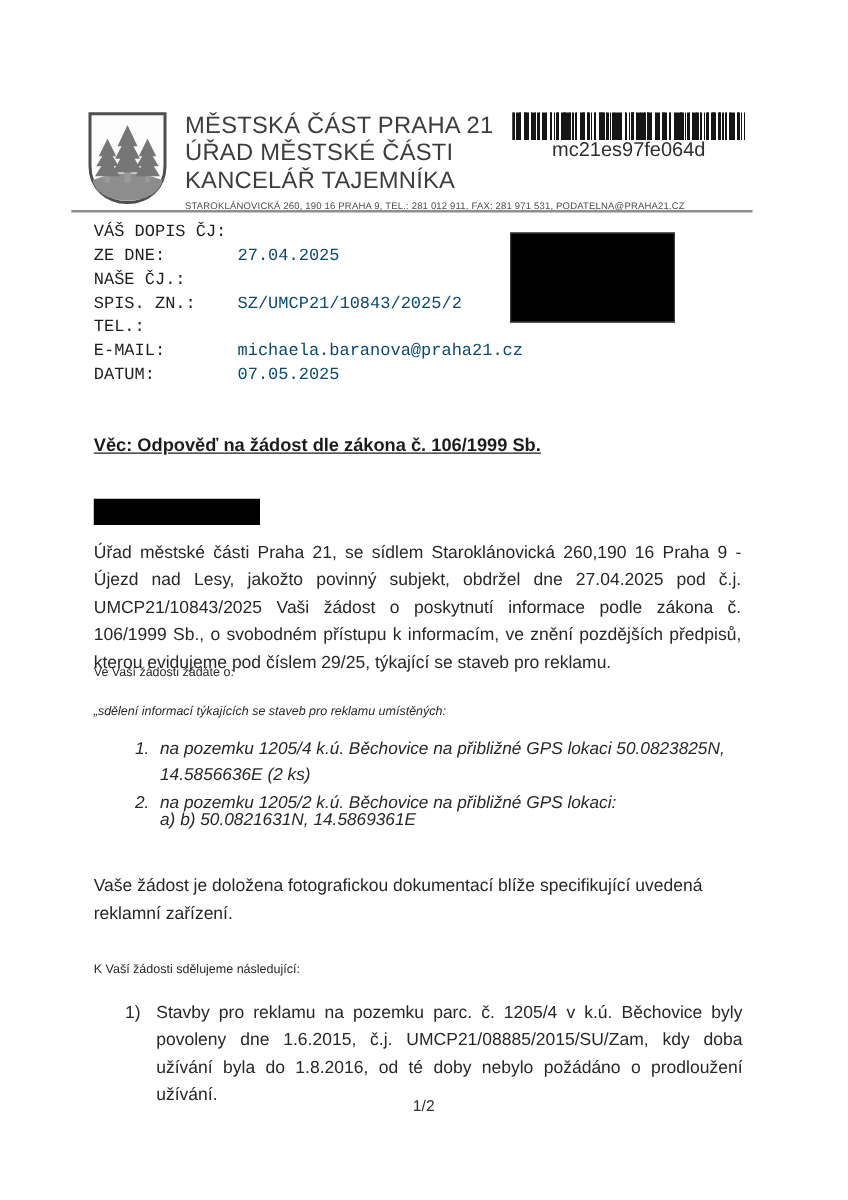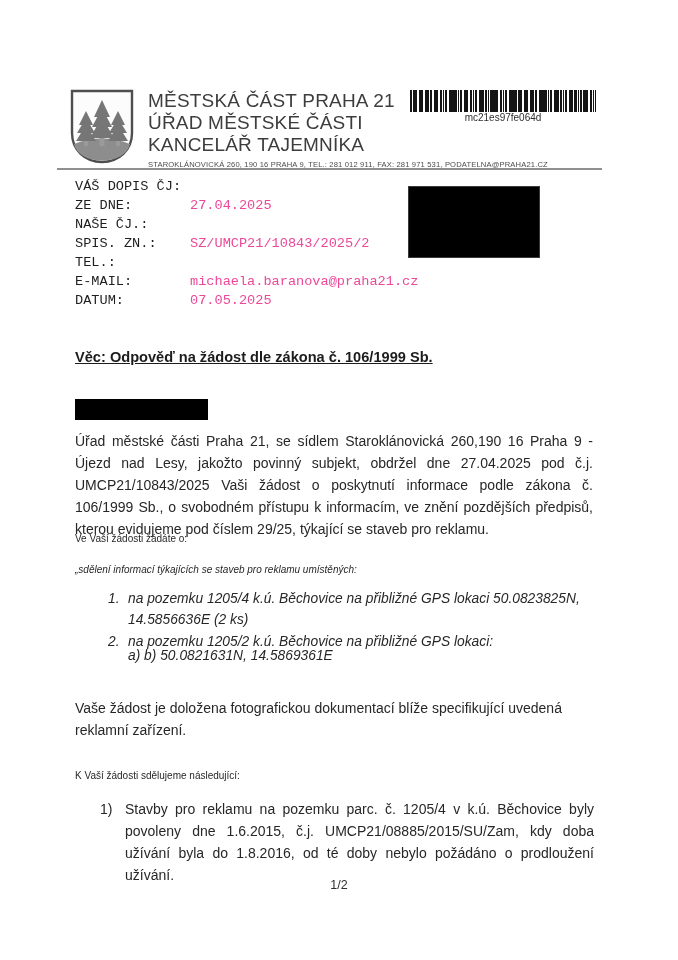--- a/index.html
+++ b/index.html
@@ -23,29 +23,29 @@
   
   .barcode-wrap{left:410px;top:90px;width:186px;text-align:center;}
   .barcode{
     width:186px;height:22px;
     background:
       repeating-linear-gradient(90deg,#151515 0 2px,transparent 2px 5px),
       repeating-linear-gradient(90deg,#151515 0 1px,transparent 1px 3px),
       repeating-linear-gradient(90deg,transparent 0 4px,#151515 4px 6px,transparent 6px 13px),
       repeating-linear-gradient(90deg,transparent 0 9px,#151515 9px 12px,transparent 12px 31px);
   }
-  .barcode-label{font-size:10px;color:#2f2f2f;margin-top:0px;}
+  .barcode-label{font-size:16px;color:#2f2f2f;margin-top:0px;}
 
   .divider{left:57px;top:168px;width:545px;height:2px;background:#7b7b7b;opacity:0.85;}
 
   
   .meta{left:75px;top:177px;width:340px;font-size:13.6px;}
   .meta-row{display:flex;line-height:19px;font-family:Liberation Mono, monospace;}
   .meta-label{width:115px;flex:0 0 auto;color:#1e1e1e;}
-  .meta-value{color:#ec4899;white-space:nowrap;}
+  .meta-value{color:#0c4a6e;white-space:nowrap;}
 
   .redaction{background:#000;}
   .redaction-1{left:408px;top:186px;width:130px;height:70px;border:1px solid #3a3a3a;}
   .redaction-2{left:75px;top:399px;width:133px;height:21px;}
 
   .subject{left:75px;top:349px;font-size:14.6px;font-weight:bold;text-decoration:underline;color:#1c1c1c;}
 
   .para{left:75px;width:518px;font-size:14px;line-height:22px;text-align:justify;color:#272727;}
   .p1{top:430px;}
   .p2{top:697px;text-align:left;}

